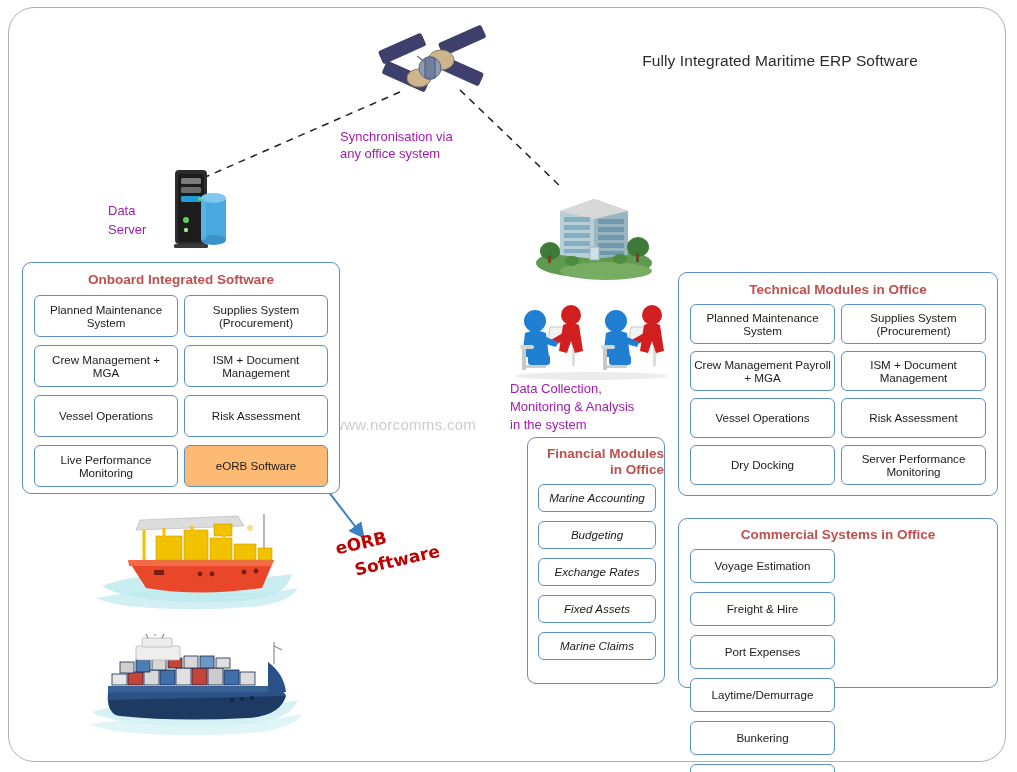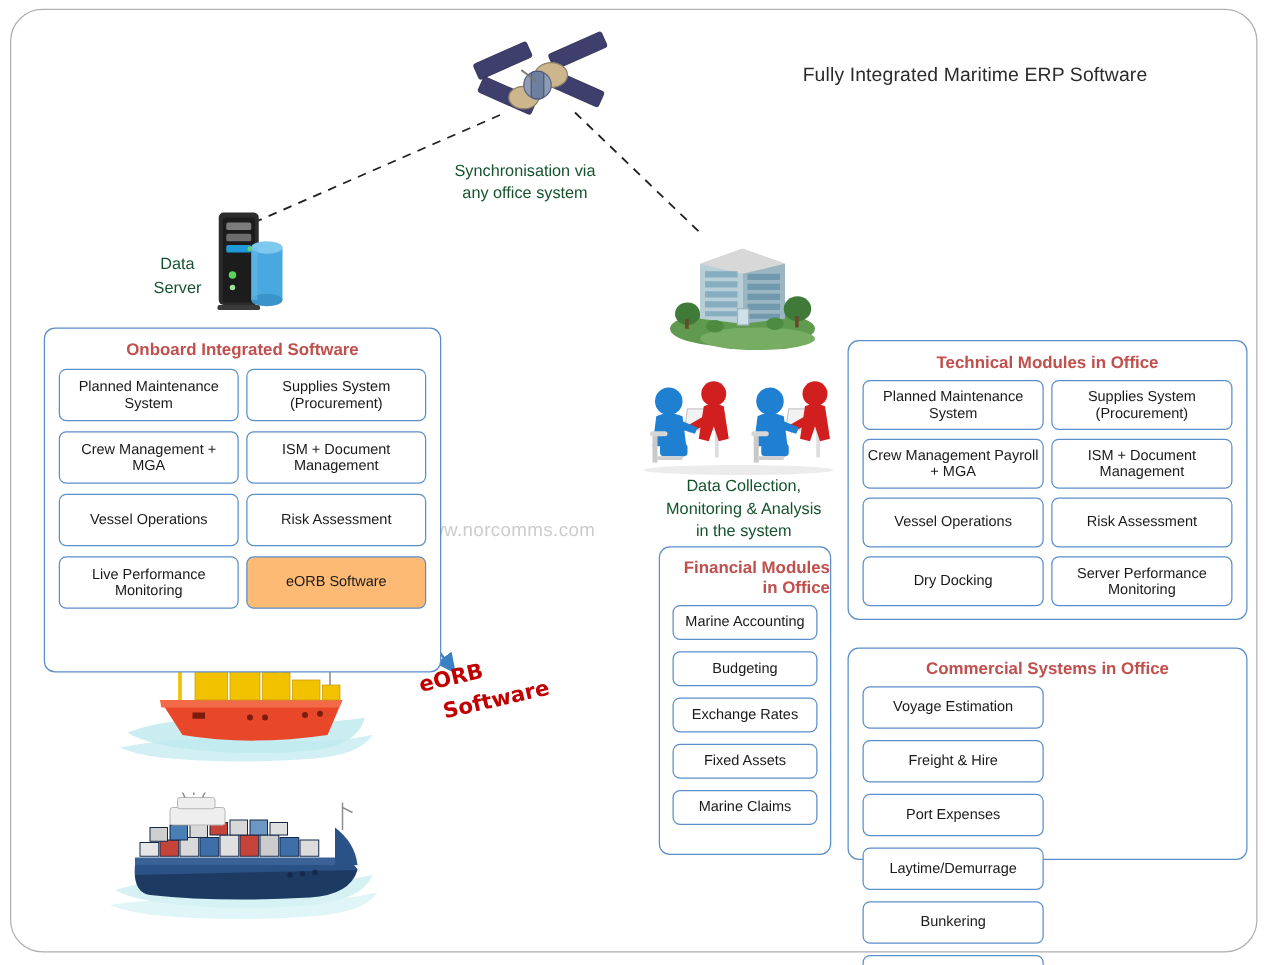--- a/index.html
+++ b/index.html
@@ -71,46 +71,45 @@
     text-align: center;
     font-size: 11.6px;
     color: #1a1a1a;
     line-height: 13.5px;
     padding: 2px 3px;
   }
   .mod.highlight {
     background: #fdba74;
   }
   
-  #panel-onboard { left: 35px; top: 262px; width: 318px; height: 276px; }
+  #panel-onboard { left: 22px; top: 262px; width: 318px; height: 232px; }
   #panel-onboard .panel-title { margin-top: 9px; }
   #panel-onboard .mod-grid { padding: 7px 11px 0 11px; width: 100%; }
   #panel-onboard .mod { width: 144px; height: 42px; margin-bottom: 8px; }
   
   #panel-technical { left: 678px; top: 272px; width: 320px; height: 224px; }
   #panel-technical .panel-title { margin-top: 9px; }
   #panel-technical .mod-grid { padding: 6px 11px 0 11px; width: 100%; }
   #panel-technical .mod { width: 145px; height: 40px; margin-bottom: 7px; }
   
   #panel-commercial { left: 678px; top: 518px; width: 320px; height: 170px; }
   #panel-commercial .panel-title { margin-top: 8px; }
   #panel-commercial .mod-grid { padding: 6px 11px 0 11px; width: 100%; flex-direction: column; }
   #panel-commercial .mod { width: 145px; height: 34px; margin-bottom: 9px; }
   
   #panel-financial { left: 527px; top: 437px; width: 138px; height: 247px; }
   #panel-financial .panel-title { margin-top: 8px; text-align: right; }
-  #panel-financial .mod-grid { padding: 6px 10px 0 10px; width: 100%; align-items: center; }
+  #panel-financial .mod-grid { padding: 6px 10px 0 10px; width: 100%; flex-direction: column; align-items: center; font-style: italic; }
   #panel-financial .mod { width: 118px; height: 28px; margin-bottom: 9px; }
 
   
   .caption {
     position: absolute;
-    text-align: center;
     font-size: 13px;
-    color: #14532d;
+    color: #a21caf;
     line-height: 17px;
   }
   #caption-sync { left: 340px; top: 128px; width: 160px; }
   #caption-datacollection { left: 510px; top: 380px; width: 170px; line-height: 18px; }
   #caption-server { left: 108px; top: 201px; width: 68px; line-height: 19px; }
 
   .watermark {
     position: absolute;
     left: 333px;
     top: 416px;

